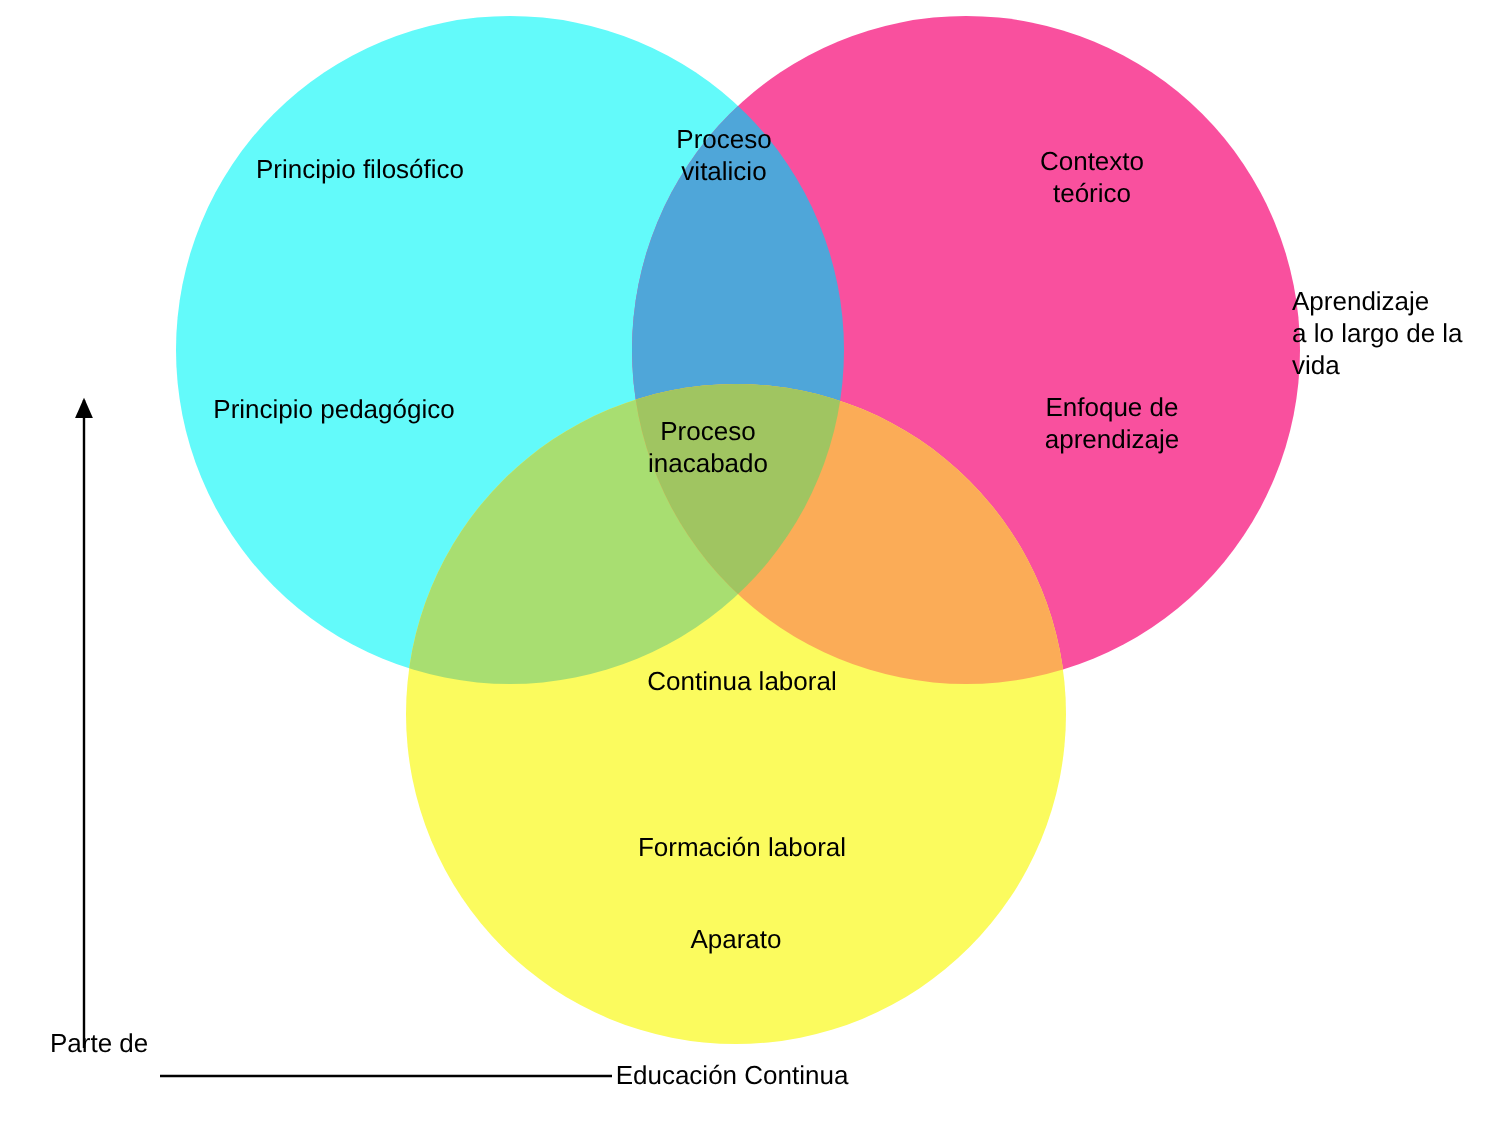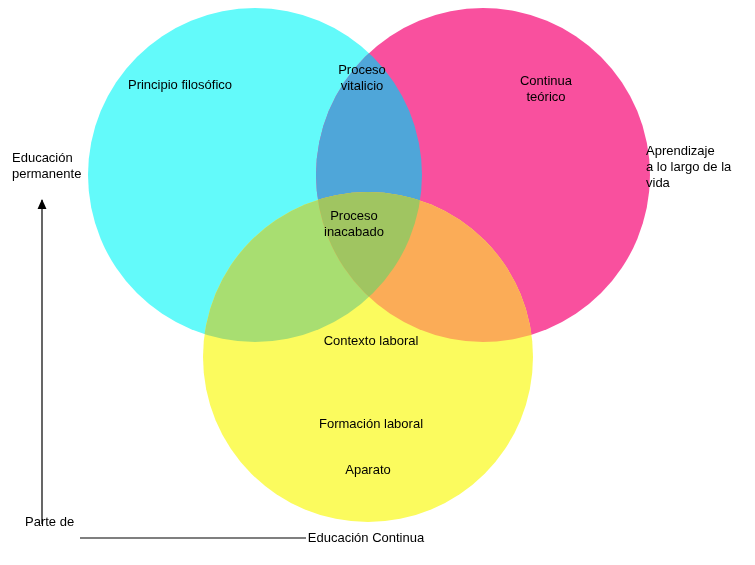--- a/index.html
+++ b/index.html
@@ -76,36 +76,37 @@
 
     <line x1="42" y1="524" x2="42" y2="200" stroke-width="1.2" marker-end="url(#arrowhead)" stroke="#000000"></line>
     <line x1="80" y1="538" x2="306" y2="538" stroke-width="1.2" stroke="#000000"></line>
   </svg>
 
   <div class="label center" style="left:180px; top:85px">Principio filosófico</div>
 
   <div class="label center" style="left:362px; top:78px">Proceso
 vitalicio</div>
 
-  <div class="label center" style="left:546px; top:89px">Continua
+  <div class="label center" style="left:546px; top:89px">Contexto
 teórico</div>
 
+  <div class="label center" style="left:167px; top:205px">Principio pedagógico</div>
 
   <div class="label center" style="left:354px; top:224px">Proceso
 inacabado</div>
 
+  <div class="label center" style="left:556px; top:212px">Enfoque de
+aprendizaje</div>
 
-  <div class="label center" style="left:371px; top:341px">Contexto laboral</div>
+  <div class="label center" style="left:371px; top:341px">Continua laboral</div>
 
   <div class="label center" style="left:371px; top:424px">Formación laboral</div>
 
   <div class="label center" style="left:368px; top:470px">Aparato</div>
 
-  <div class="label left" style="left:12px; top:166px">Educación
-permanente</div>
 
   <div class="label left" style="left:646px; top:167px">Aprendizaje
 a lo largo de la vida</div>
 
   <div class="label left" style="left:25px; top:522px">Parte de</div>
 
   <div class="label center" style="left:366px; top:538px">Educación Continua</div>
 
 </div>
 

